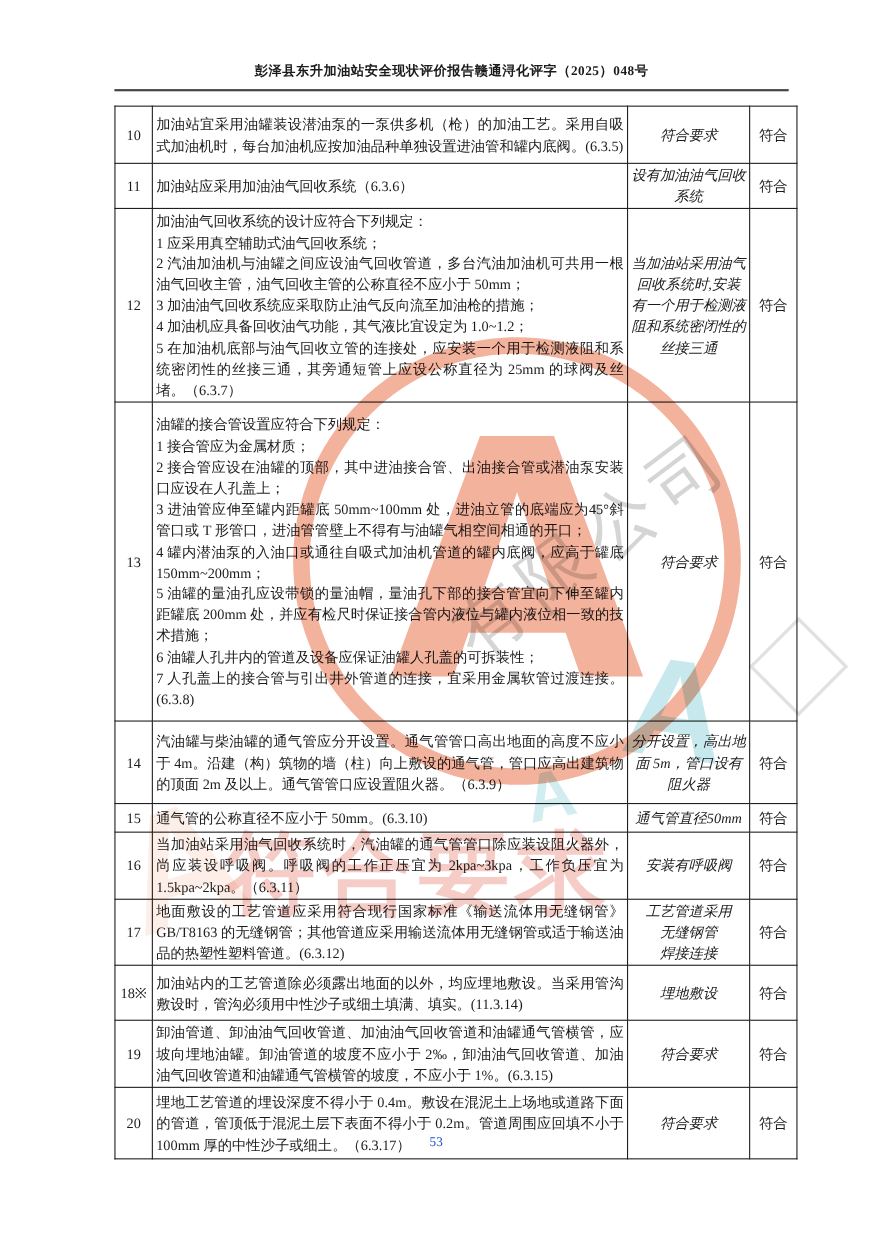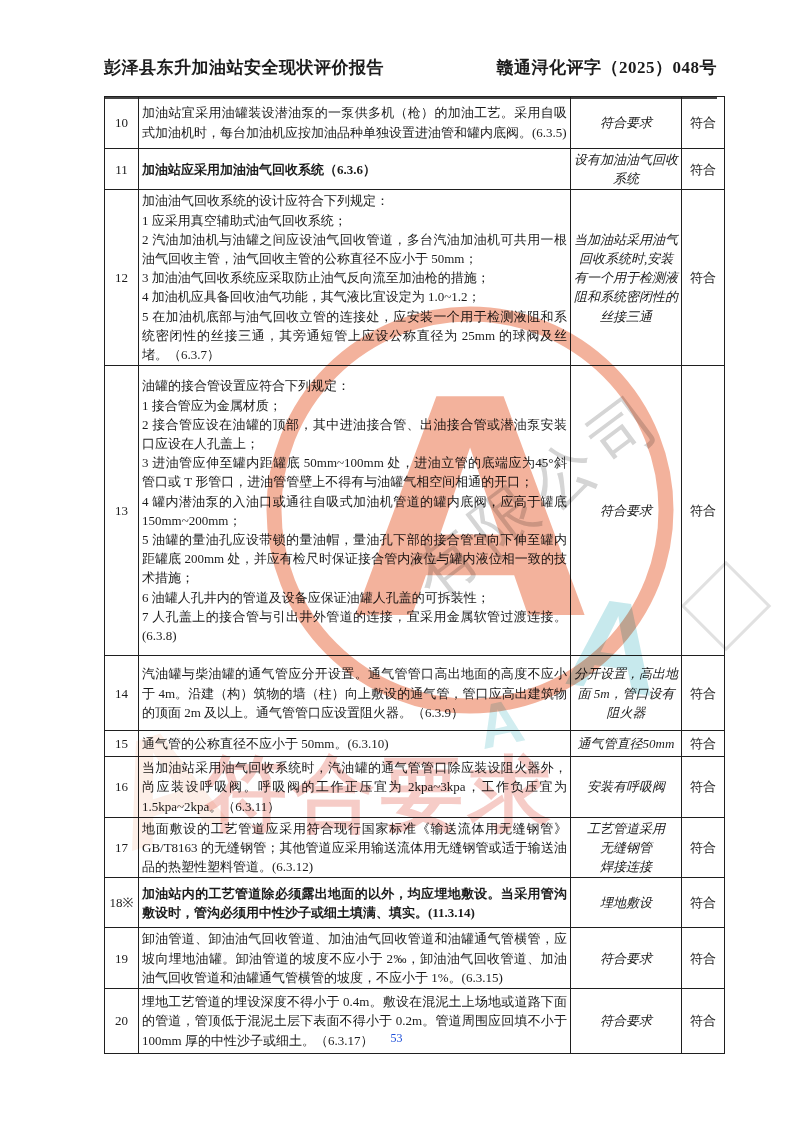--- a/index.html
+++ b/index.html
@@ -3,36 +3,36 @@
 <meta charset="utf-8">
 <style>
   html,body{margin:0;padding:0;background:#e9e9e9;}
   .page{
     position:relative;width:793px;height:1122px;margin:0 auto;background:#ffffff;
     overflow:hidden;font-family:"Liberation Serif","DejaVu Serif",serif;color:#1b1b1b;
   }
   
   .header{
     position:absolute;left:104px;top:56px;width:613px;display:flex;
-    justify-content:space-between;align-items:flex-end;
-    border-bottom:2px solid #444;padding-bottom:18px;
-    font-size:17px;font-weight:bold;letter-spacing:.5px;
+    justify-content:center;align-items:flex-end;
+    border-bottom:2px solid #444;padding-bottom:8px;
+    font-size:12px;font-weight:bold;letter-spacing:.5px;
   }
   
   table.doc{
     position:absolute;left:104px;top:96px;width:613px;
     border-collapse:collapse;table-layout:fixed;
     font-size:13px;line-height:19.2px;
   }
   table.doc td{border:1.5px solid #1f1f1f;padding:1px 3px;vertical-align:middle;overflow:hidden;}
   td.c-no{width:27px;text-align:center;padding:0;font-family:Liberation Serif, serif;}
   td.c-content{width:425px;white-space:pre-line;text-align:justify;}
   td.c-eval{width:104px;text-align:center;white-space:pre-line;font-style:italic;}
   td.c-result{width:36px;text-align:center;}
-  tr.bold-row td.c-content{font-weight:bold;}
+  tr.bold-row td.c-content{font-weight:normal;}
   
   .footer{
     position:absolute;left:0;top:1031px;width:100%;text-align:center;
     font-size:12px;color:#1d4ed8;
   }
   
   .wm{position:absolute;pointer-events:none;mix-blend-mode:multiply;}
   .stamp{left:250px;top:290px;width:440px;height:440px;opacity:.5;}
   .red-wm{
     left:205px;top:740px;font-size:82px;font-weight:bold;letter-spacing:6px;

